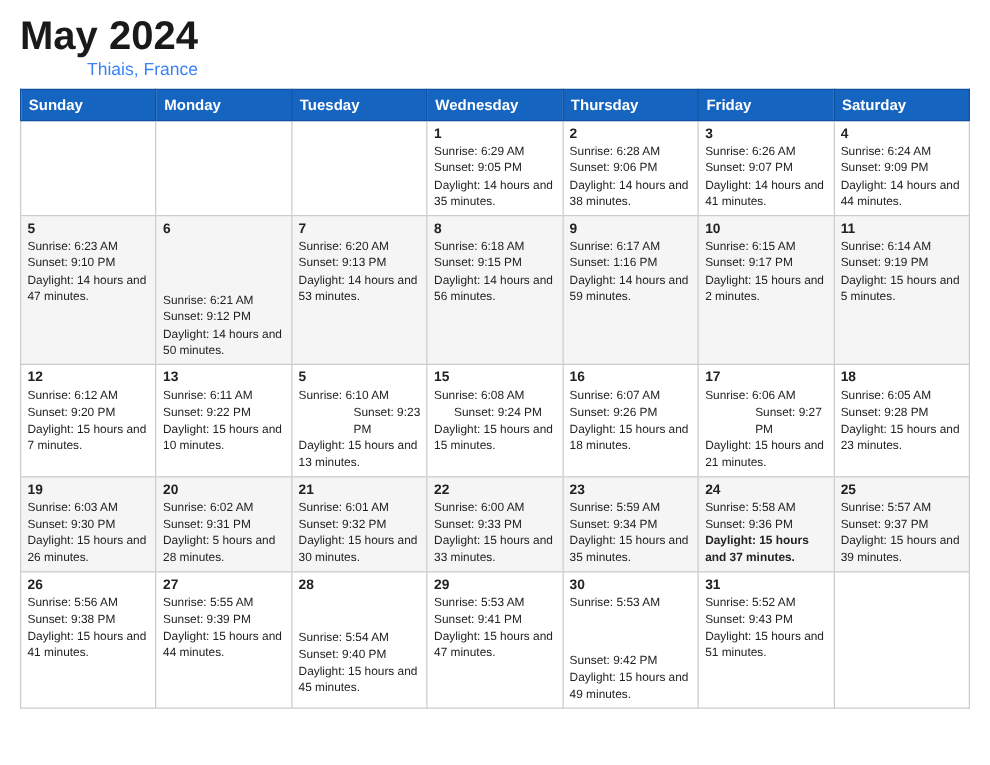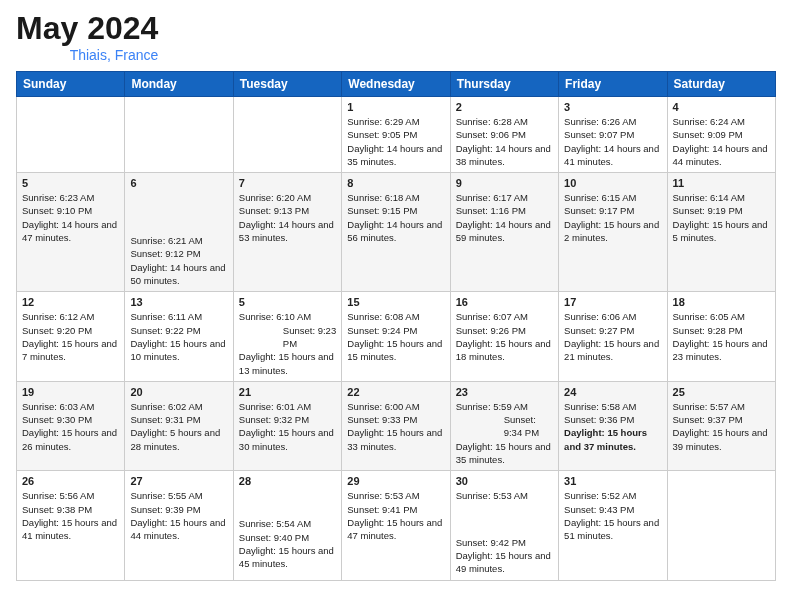--- a/index.html
+++ b/index.html
@@ -222,37 +222,37 @@
             <div class="day-info">
               <span style="display: block;">Sunrise: 6:10 AM</span>
               <span style="display: block; margin-left: 44px;">Sunset: 9:23 PM</span>
               <span style="display: block;">Daylight: 15 hours and 13 minutes.</span>
             </div>
           </td>
           <td>
             <span class="day-num">15</span>
             <div class="day-info">
               <span style="display: block;">Sunrise: 6:08 AM</span>
-              <span style="display: block;">Sunset: 9:24 PM</span>
+              <span style="display: block; margin-left: 16px;">Sunset: 9:24 PM</span>
               <span style="display: block;">Daylight: 15 hours and 15 minutes.</span>
             </div>
           </td>
           <td>
             <span class="day-num">16</span>
             <div class="day-info">
               <span style="display: block;">Sunrise: 6:07 AM</span>
               <span style="display: block;">Sunset: 9:26 PM</span>
               <span style="display: block;">Daylight: 15 hours and 18 minutes.</span>
             </div>
           </td>
           <td>
             <span class="day-num">17</span>
             <div class="day-info">
               <span style="display: block;">Sunrise: 6:06 AM</span>
-              <span style="display: block;">Sunset: 9:27 PM</span>
+              <span style="display: block; margin-left: 40px;">Sunset: 9:27 PM</span>
               <span style="display: block;">Daylight: 15 hours and 21 minutes.</span>
             </div>
           </td>
           <td>
             <span class="day-num">18</span>
             <div class="day-info">
               <span style="display: block;">Sunrise: 6:05 AM</span>
               <span style="display: block;">Sunset: 9:28 PM</span>
               <span style="display: block;">Daylight: 15 hours and 23 minutes.</span>
             </div>
@@ -288,21 +288,21 @@
             <div class="day-info">
               <span style="display: block;">Sunrise: 6:00 AM</span>
               <span style="display: block;">Sunset: 9:33 PM</span>
               <span style="display: block;">Daylight: 15 hours and 33 minutes.</span>
             </div>
           </td>
           <td>
             <span class="day-num">23</span>
             <div class="day-info">
               <span style="display: block;">Sunrise: 5:59 AM</span>
-              <span style="display: block; margin-left: 48px;">Sunset: 9:34 PM</span>
+              <span style="display: block;">Sunset: 9:34 PM</span>
               <span style="display: block;">Daylight: 15 hours and 35 minutes.</span>
             </div>
           </td>
           <td>
             <span class="day-num">24</span>
             <div class="day-info">
               <span style="display: block;">Sunrise: 5:58 AM</span>
               <span style="display: block;">Sunset: 9:36 PM</span>
               <span style="display: block; font-weight: bold;">Daylight: 15 hours and 37 minutes.</span>
             </div>

